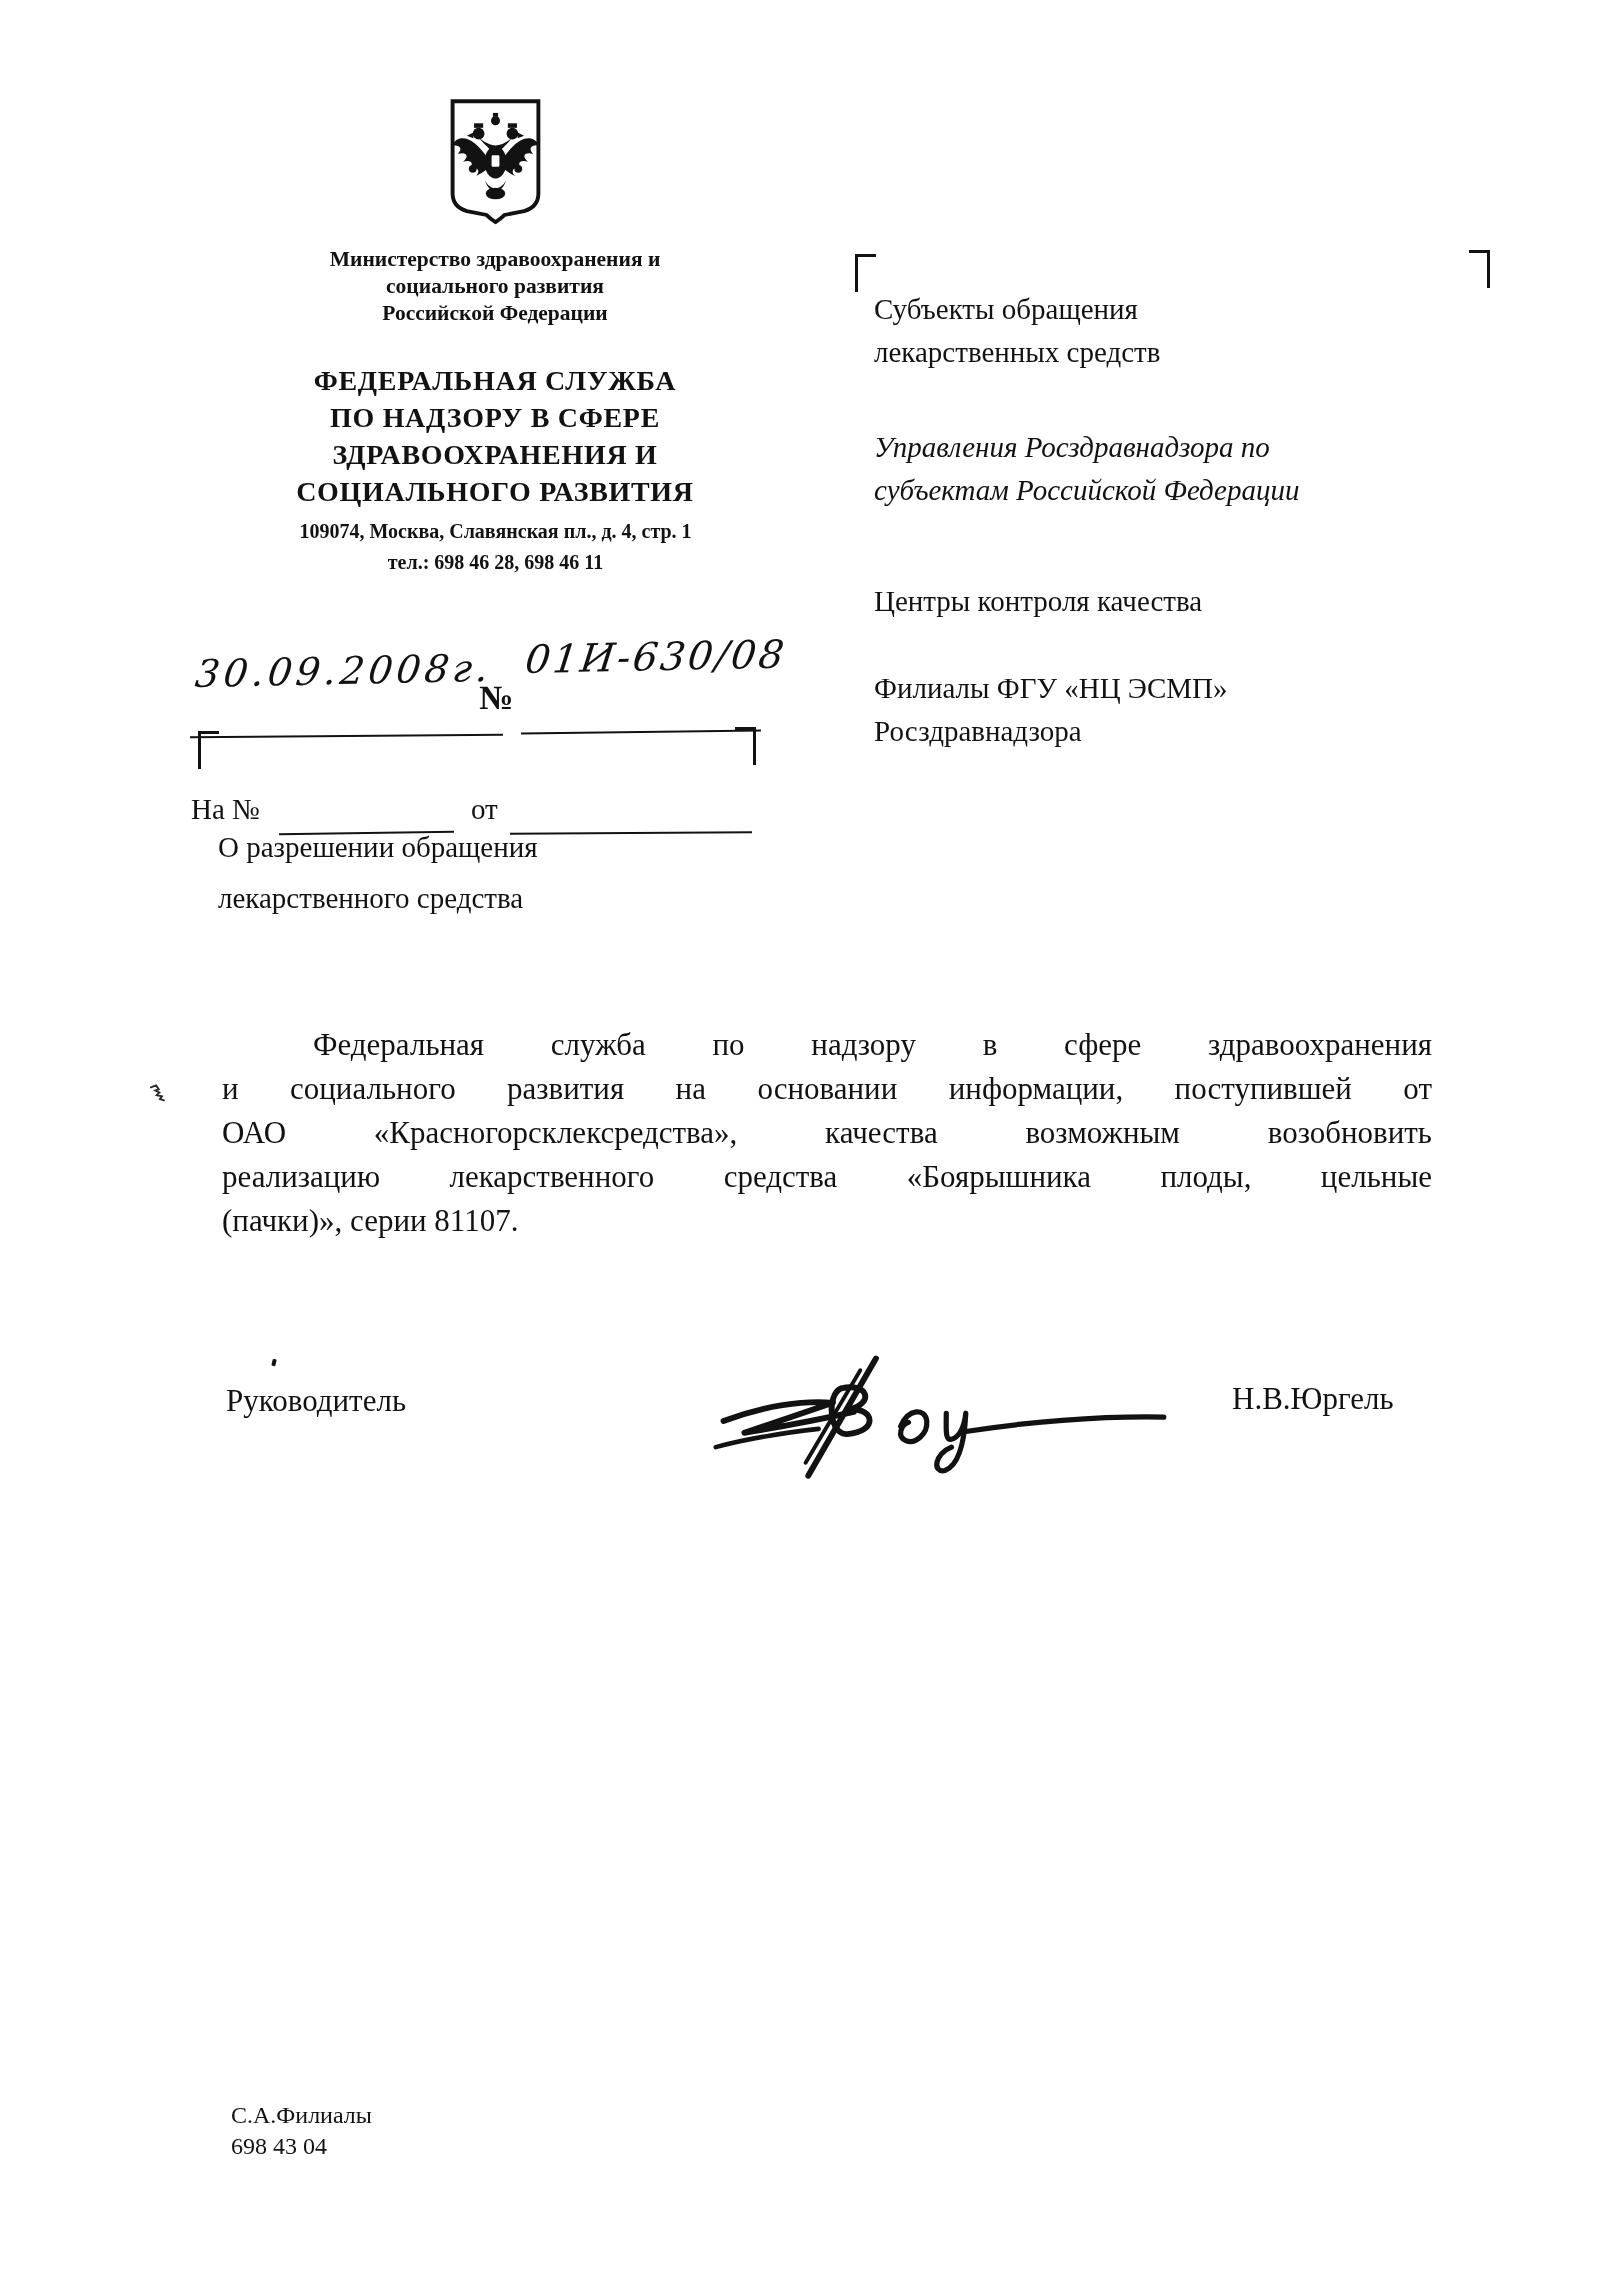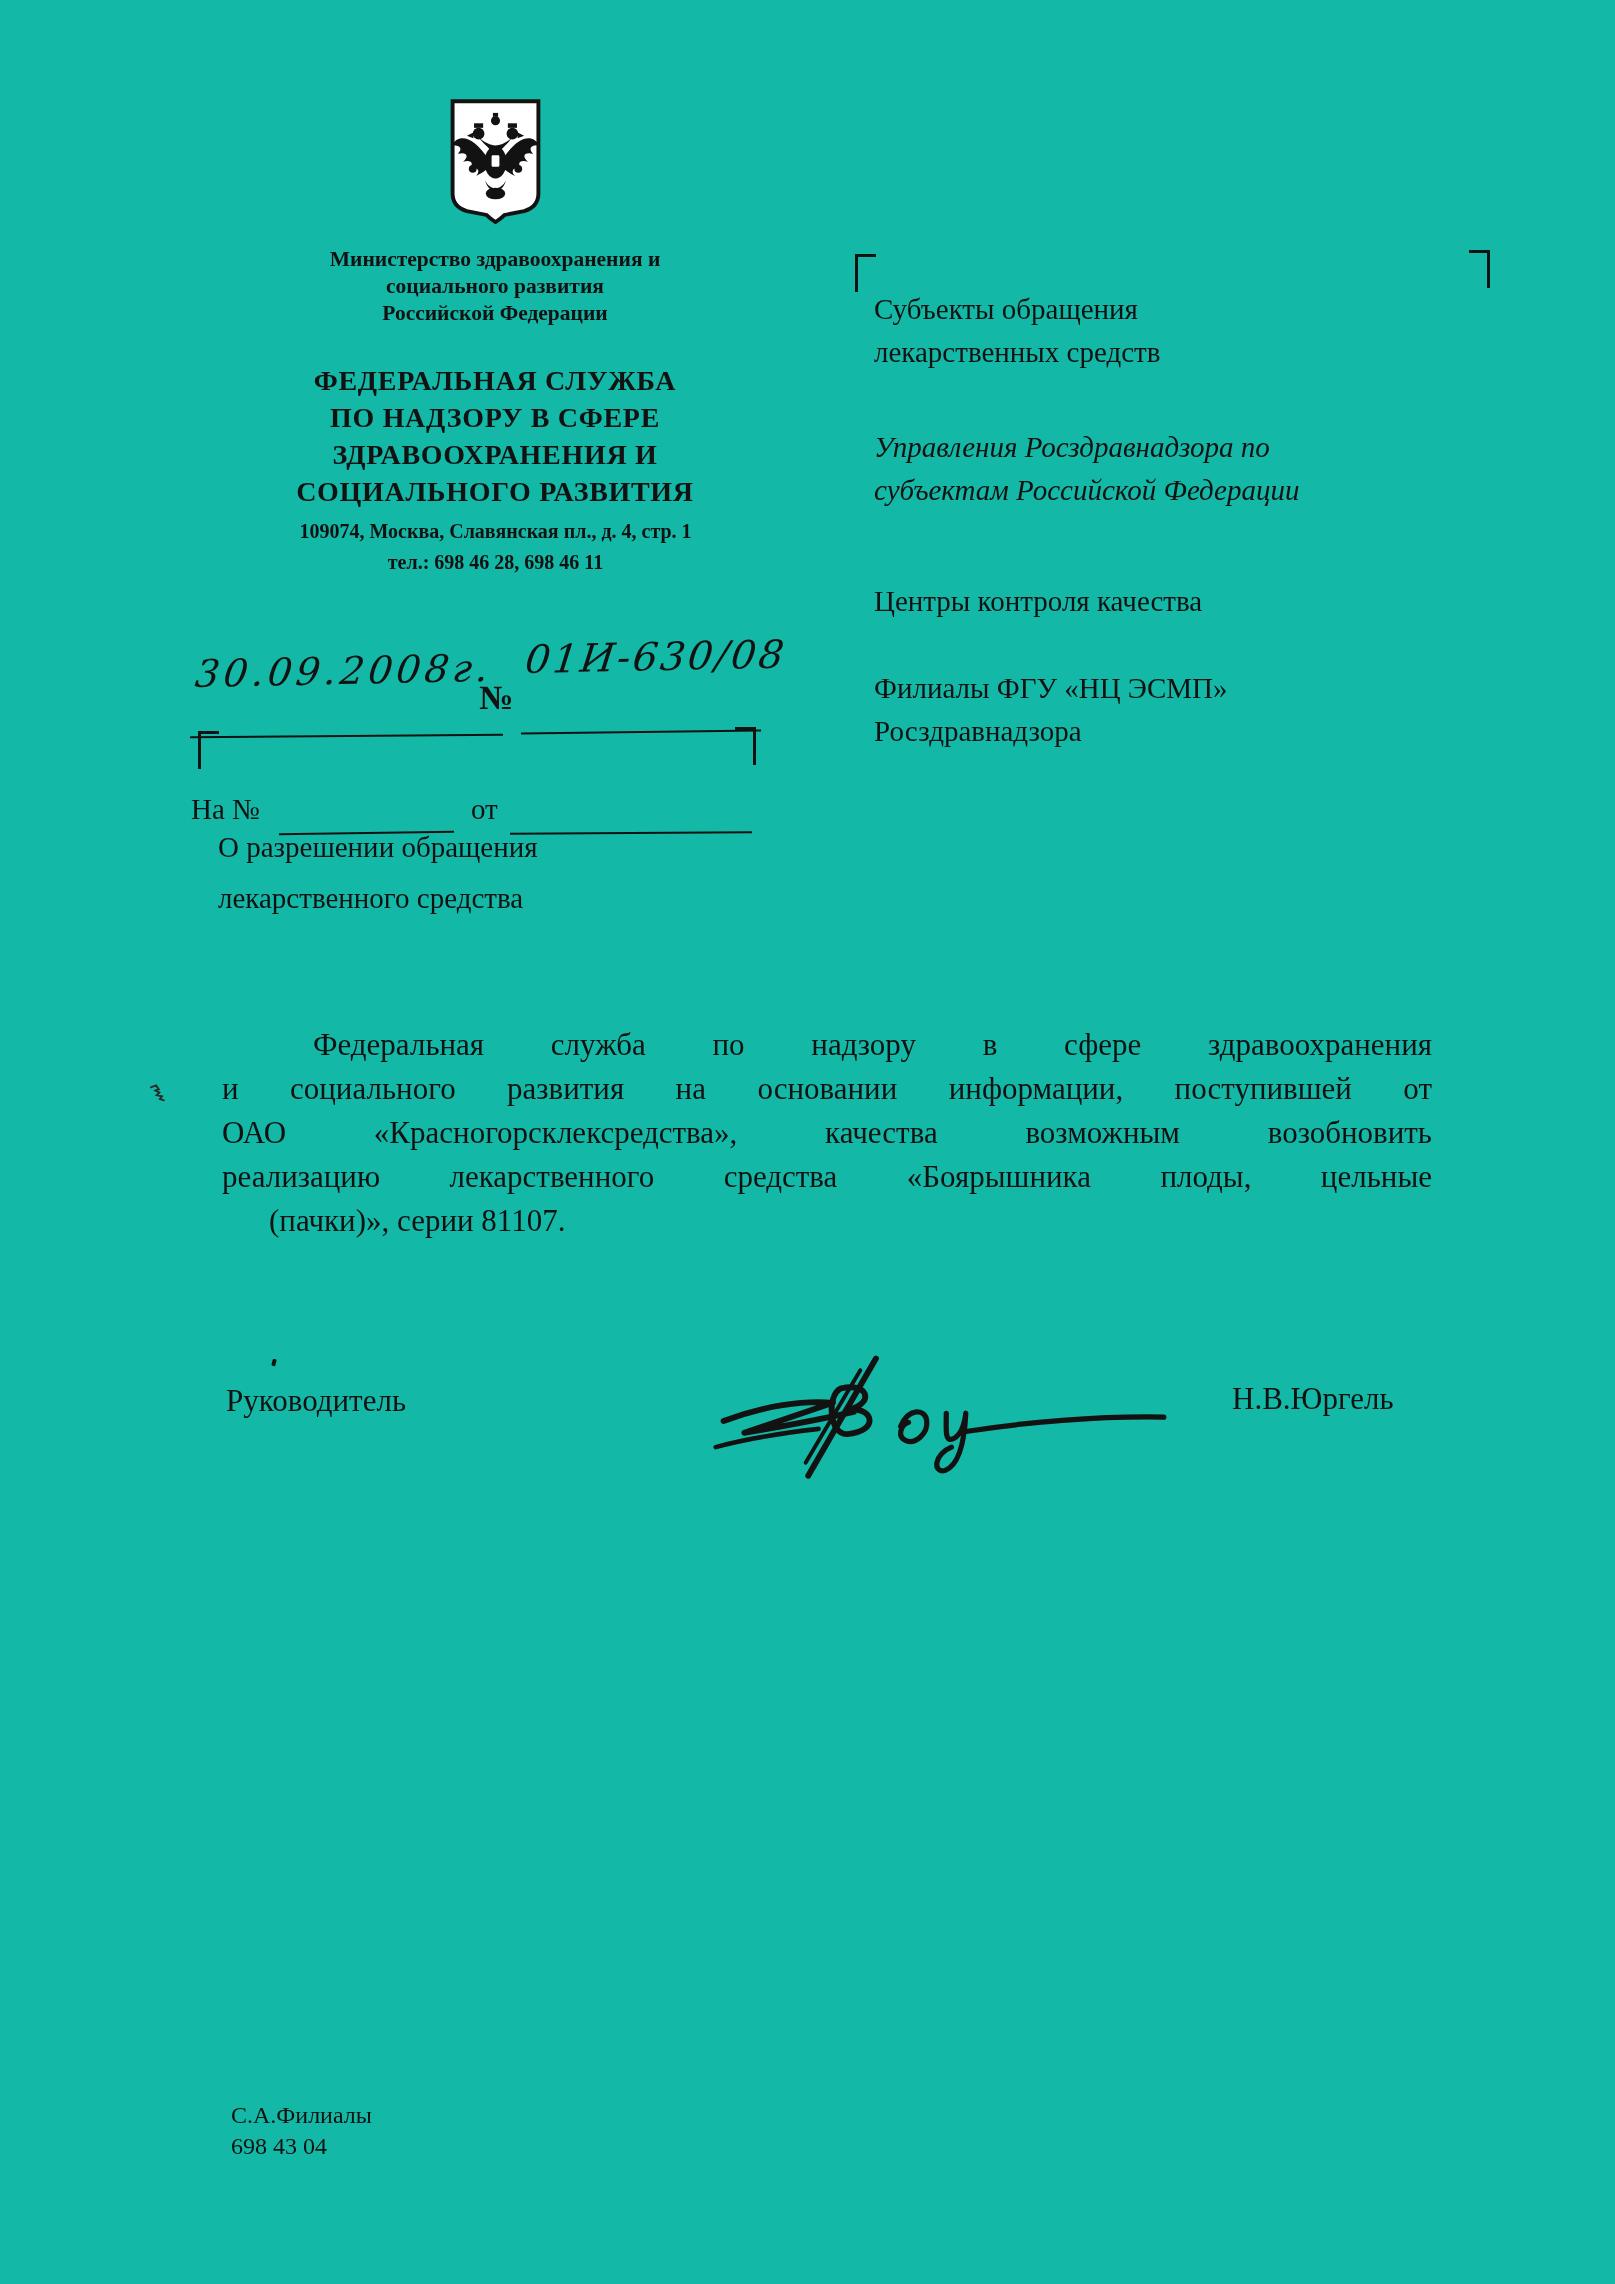--- a/index.html
+++ b/index.html
@@ -1,19 +1,19 @@
 <!DOCTYPE html>
 <html style="font-size:10.4px"><head>
 <meta charset="utf-8">
 <style>
   html,body{margin:0;padding:0;background:#9a9a9a;}
   .page{
     position:relative;
     width:1616px;height:2284px;
-    background:#14b8a6;
+    background:#ffffff;
     font-family:"Liberation Serif","DejaVu Serif",serif;
     color:#121212;
     overflow:hidden;
   }
   .abs{position:absolute;}
   .pre{white-space:pre-line;}
   .center{text-align:center;}
 
   .ministry{
     left:280px;top:246px;width:430px;
@@ -68,21 +68,21 @@
     left:222px;top:1023px;width:1210px;
     font-size:31px;line-height:44px;
   }
   .body-line{
     text-align:justify;
     text-align-last:justify;
     width:100%;
     box-sizing:border-box;
   }
   .body-line.indent{padding-left:91px;}
-  .body-line.last{text-align:left;text-align-last:auto;margin-left:47px;}
+  .body-line.last{text-align:left;text-align-last:auto;}
 
   .sig-title{left:226px;top:1383px;font-size:31px;}
   .sig-name{left:1232px;top:1381px;font-size:31px;text-align:center;}
   .sig-svg{left:704px;top:1348px;}
 
   .footer{left:231px;top:2100px;font-size:24px;line-height:31px;}
 
   .emblem{left:442px;top:96px;}
   .speck{left:147px;top:1082px;}
   .dot-mark{left:272px;top:1359px;width:3.9px;height:7.2px;background:#121212;border-radius:1.3px;transform:rotate(14deg);}

